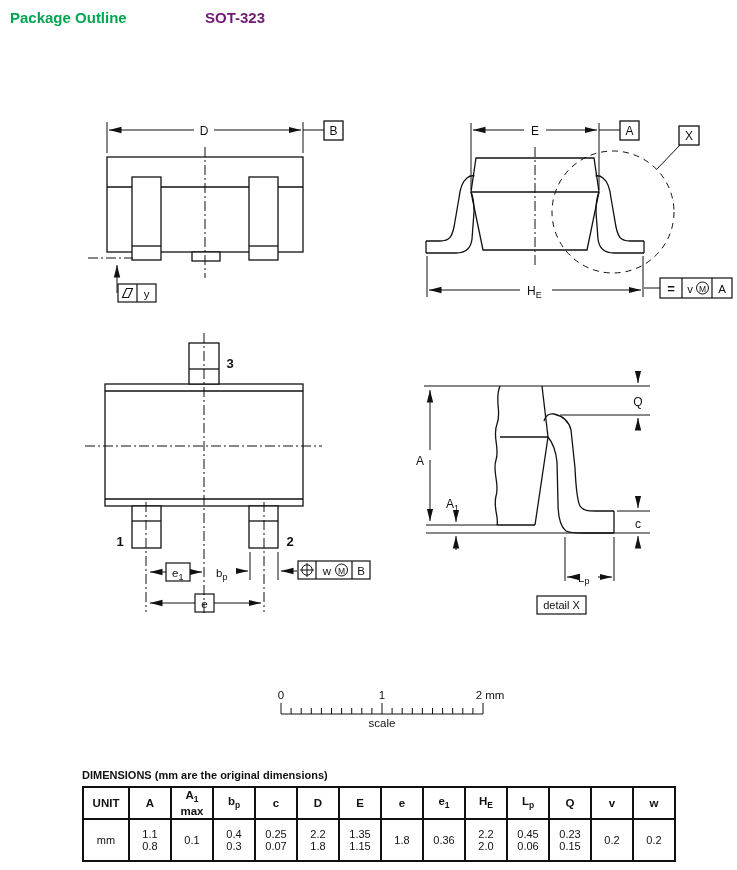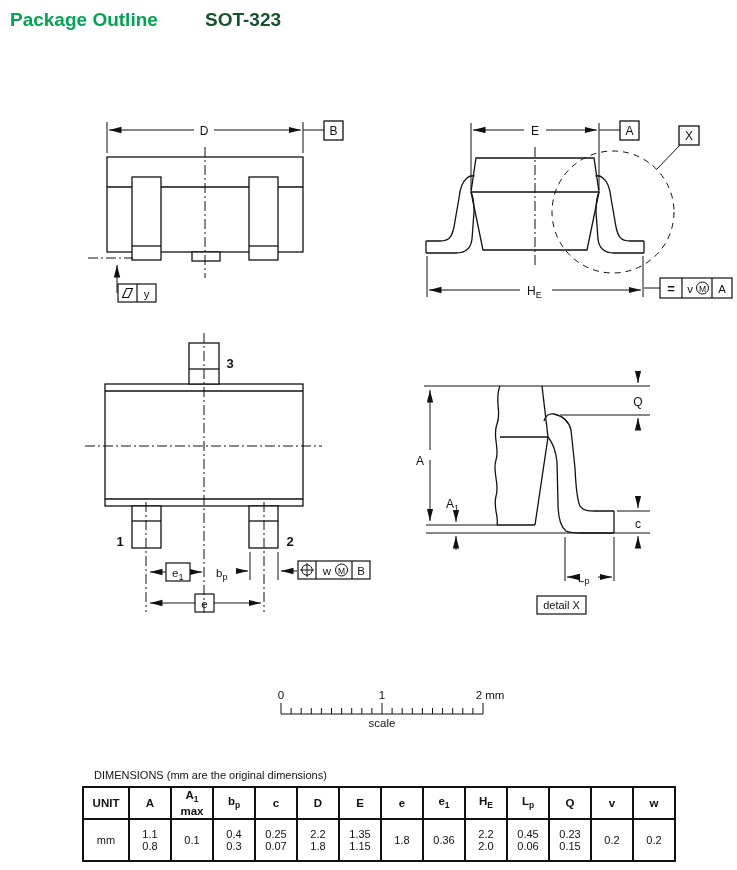--- a/index.html
+++ b/index.html
@@ -1,40 +1,40 @@
 <!DOCTYPE html>
 <html><head>
 <meta charset="utf-8">
 <style>
   html,body{margin:0;padding:0;background:#fff;}
   body{width:737px;height:870px;position:relative;overflow:hidden;
        font-family:"Liberation Sans", sans-serif;color:#111;}
   .hdr{position:absolute;top:9px;left:0;width:737px;}
-  .hdr span{position:absolute;top:0;font-size:19px;font-weight:bold;white-space:nowrap;}
+  .hdr span{position:absolute;top:0;font-size:15px;font-weight:bold;white-space:nowrap;}
   #pkg-outline-title{left:10px;}
   #pkg-name{left:205px;}
   svg text{font-family:"Liberation Sans",sans-serif;fill:#111;}
   .dwg{position:absolute;top:0;left:0;}
   
   .tblwrap{position:absolute;left:82px;top:769px;width:600px;}
-  .tblcap{font-size:11px;font-weight:normal;margin:0 0 5px 12px;letter-spacing:0;}
+  .tblcap{font-size:11px;font-weight:bold;margin:0 0 5px 0;letter-spacing:0;}
   table.dims{border-collapse:collapse;table-layout:fixed;width:592px;}
   table.dims td{border:2px solid #111;text-align:center;vertical-align:middle;
     font-size:11px;padding:0;}
   table.dims .hrow td{height:30px;font-weight:bold;font-size:11.5px;}
   table.dims .vrow td{height:40px;}
   table.dims sub{font-size:8.5px;font-weight:bold;}
   .two{white-space:pre-line;line-height:12px;}
 </style>
 </head>
 <body>
 
 <div class="hdr">
   <span id="pkg-outline-title" style="color: rgb(0, 165, 81);">Package Outline</span>
-  <span id="pkg-name" style="color: #14532d;">SOT-323</span>
+  <span id="pkg-name" style="color: #701a75;">SOT-323</span>
 </div>
 
 <svg class="dwg" width="737" height="870" viewBox="0 0 737 870">
   <defs>
     <marker id="ah" viewBox="0 0 13 8" refX="12.5" refY="4" markerWidth="13" markerHeight="8" orient="auto">
       <polygon points="0,0.8 12.5,4 0,7.2" fill="#111"></polygon>
     </marker>
   </defs>
   <g stroke="#111" stroke-width="1.3" fill="none">
 

